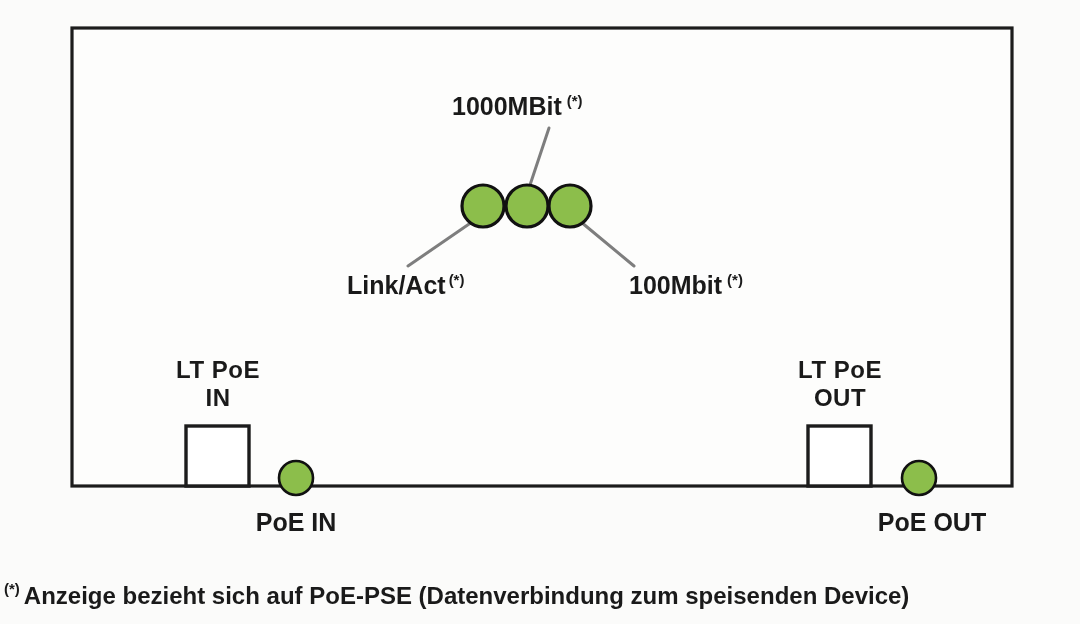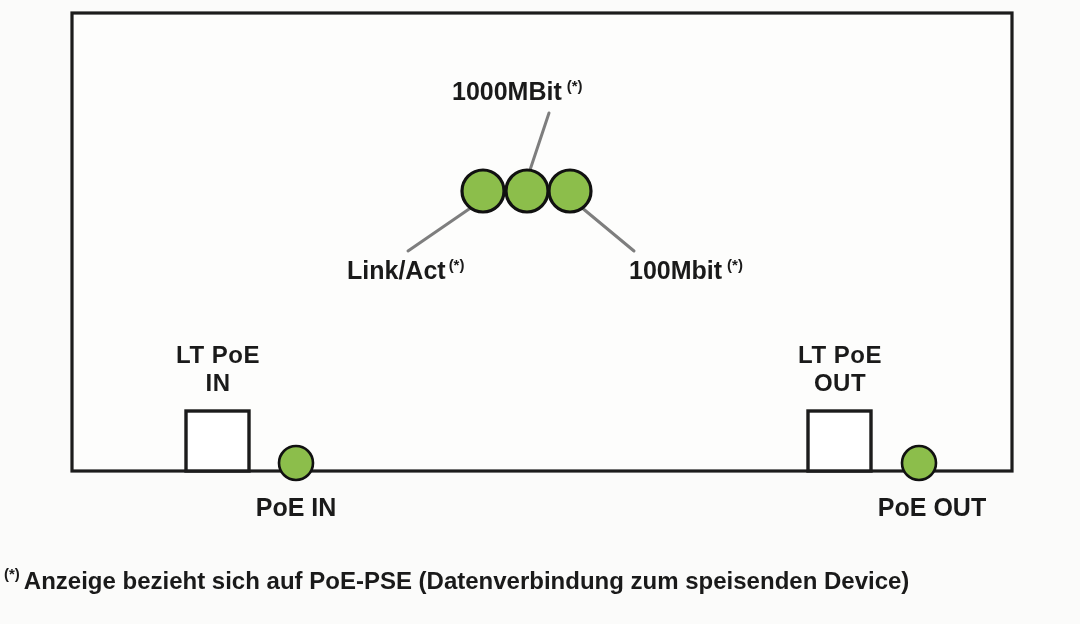--- a/index.html
+++ b/index.html
@@ -12,21 +12,21 @@
     width: 1080px;
     height: 624px;
     position: relative;
     overflow: hidden;
     font-family: "Liberation Sans", sans-serif;
     background: #fbfbfa;
   }
   #diagram-root {
     position: absolute;
     left: 0;
-    top: 1px;
+    top: 16px;
     width: 1080px;
     height: 592px;
   }
   svg#panel-svg {
     display: block;
     width: 1080px;
     height: 624px;
   }
   .lbl {
     font-family: "Liberation Sans", sans-serif;

